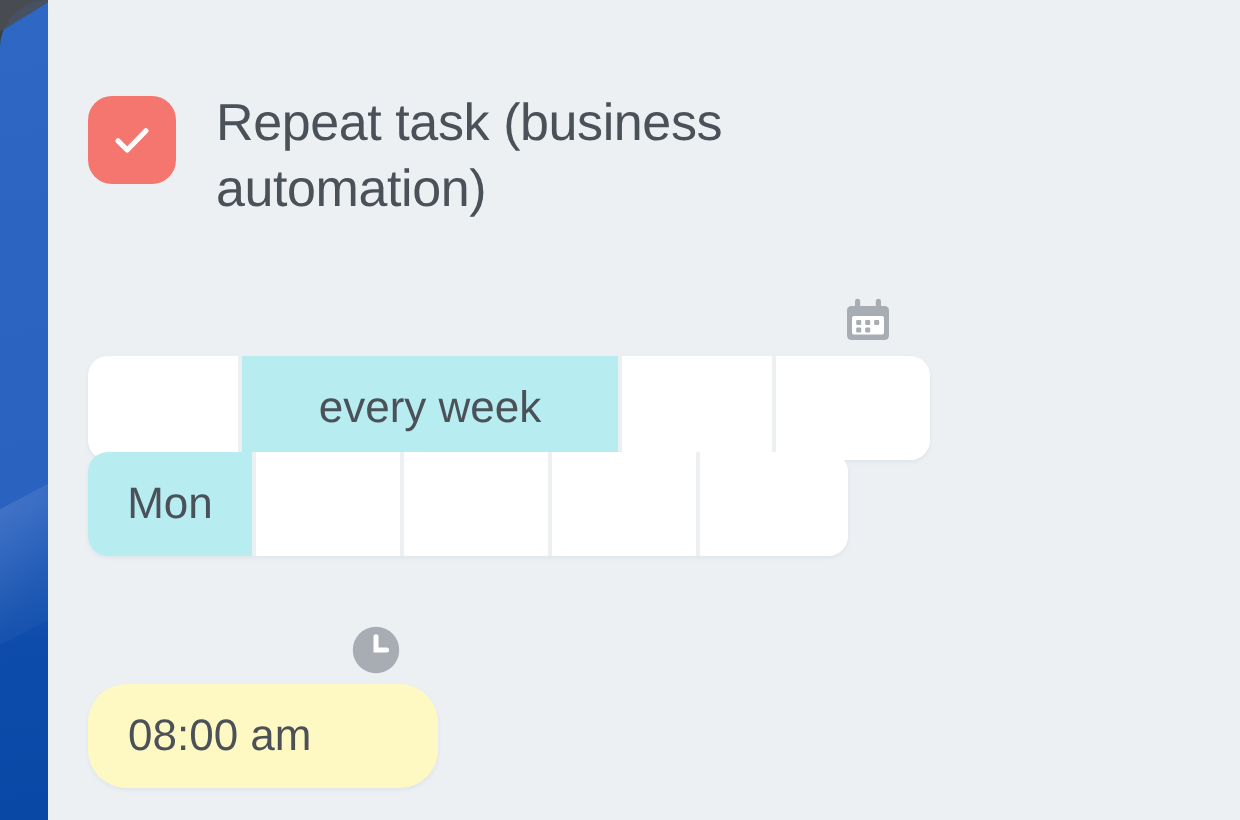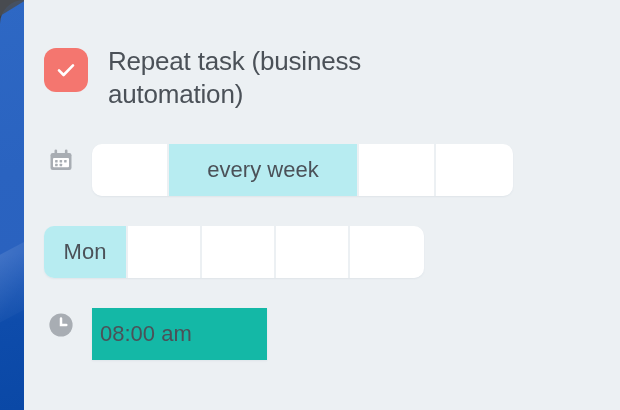--- a/index.html
+++ b/index.html
@@ -91,21 +91,22 @@
     color: #4b5158;
     font-weight: 400;
     letter-spacing: -0.2px;
     max-width: 330px;
   }
 
   
   .row {
     position: absolute;
     display: flex;
-    align-items: flex-start;
+    align-items: flex-end;
+    flex-direction: column;
   }
   .row-icon {
     flex: 0 0 auto;
     width: 34px;
     height: 34px;
     display: flex;
     align-items: center;
     justify-content: center;
     margin-right: 14px;
   }
@@ -141,25 +142,25 @@
   .row-2 { left: 20px; top: 226px; }
   .row-2 .seg-group { height: 52px; }
   .row-2 .seg { width: 74px; }
   .row-2 .seg.active { width: 84px; }
 
   
   .row-3 { left: 20px; top: 308px; }
   .time-field {
     height: 52px;
     width: 175px;
-    background: #14b8a6;
-    border-radius: 0;
-    display: flex;
-    align-items: center;
-    padding-left: 8px;
+    background: #fef9c3;
+    border-radius: 19px;
+    display: flex;
+    align-items: center;
+    padding-left: 20px;
     box-sizing: border-box;
     font-size: 22px;
     color: #4b5158;
     box-shadow: 0 1px 2px rgba(60,80,110,0.07);
   }
 </style>
 </head>
 <body>
 
 <div id="screen">

